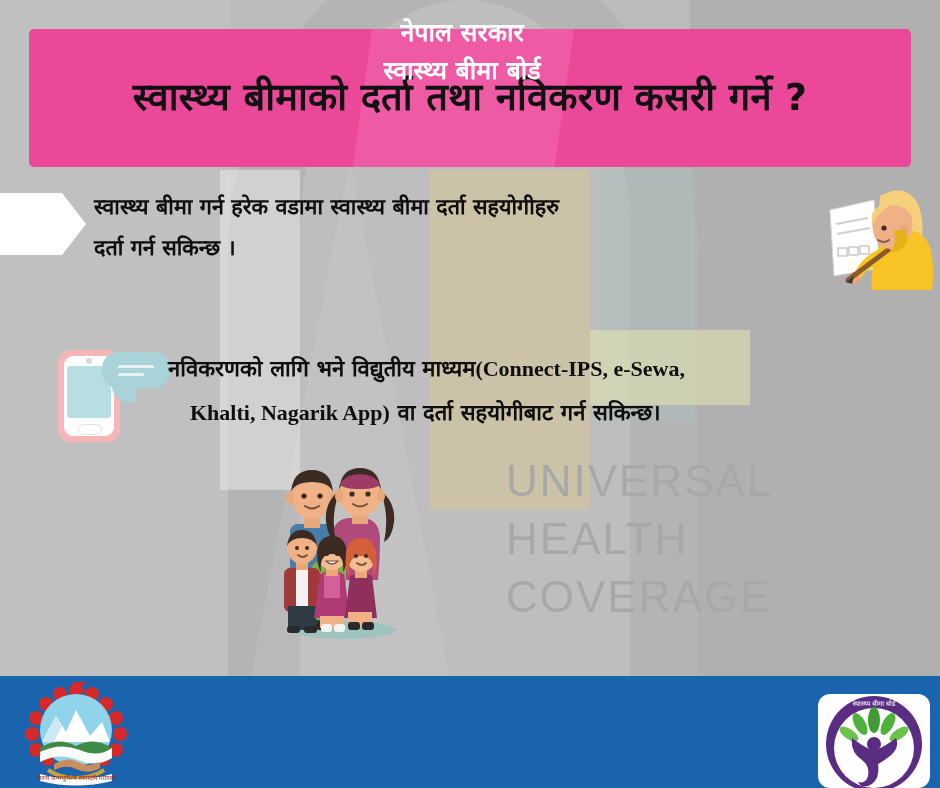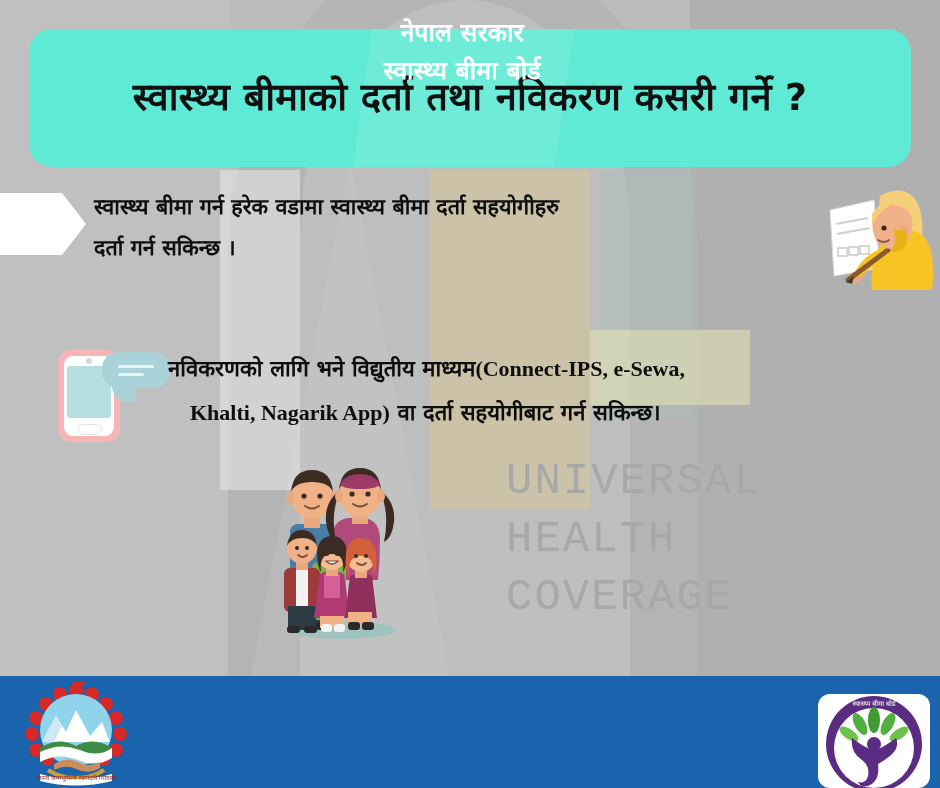--- a/index.html
+++ b/index.html
@@ -80,22 +80,22 @@
     position: absolute; left: 720px; top: 752px;
     width: 180px; height: 36px;
     background: #e8833a;
   }
 
   
   .title-card {
     position: absolute;
     left: 29px; top: 29px;
     width: 882px; height: 138px;
-    background: #5eead4;
-    border-radius: 23px;
+    background: #ec4899;
+    border-radius: 5px;
     display: flex;
     align-items: center;
     justify-content: center;
     overflow: hidden;
   }
   .title-card .sheen {
     position: absolute;
     left: 330px; top: -60px;
     width: 200px; height: 320px;
     background: rgba(255,255,255,.10);
@@ -200,21 +200,21 @@
     position: absolute;
     left: 828px; top: 172px;
     width: 112px; height: 118px;
   }
   .writer svg { display: block; }
 
   
   .uhc {
     position: absolute;
     left: 506px; top: 452px;
-    font-family: Liberation Mono, monospace;
+    font-family: Liberation Sans, sans-serif;
     font-size: 44px;
     line-height: 58px;
     letter-spacing: 2px;
     color: #a8a8a8;
     font-weight: 400;
   }
 
   
   .family {
     position: absolute;

